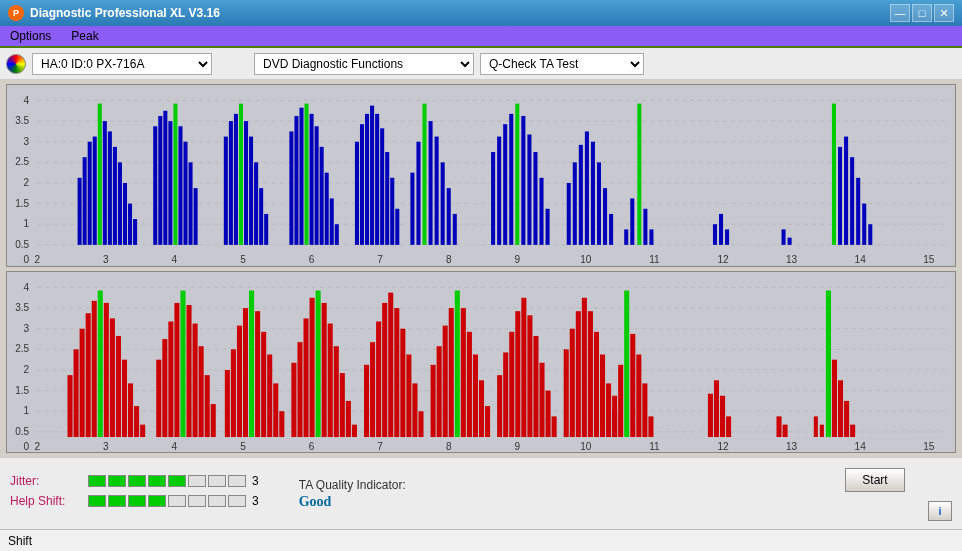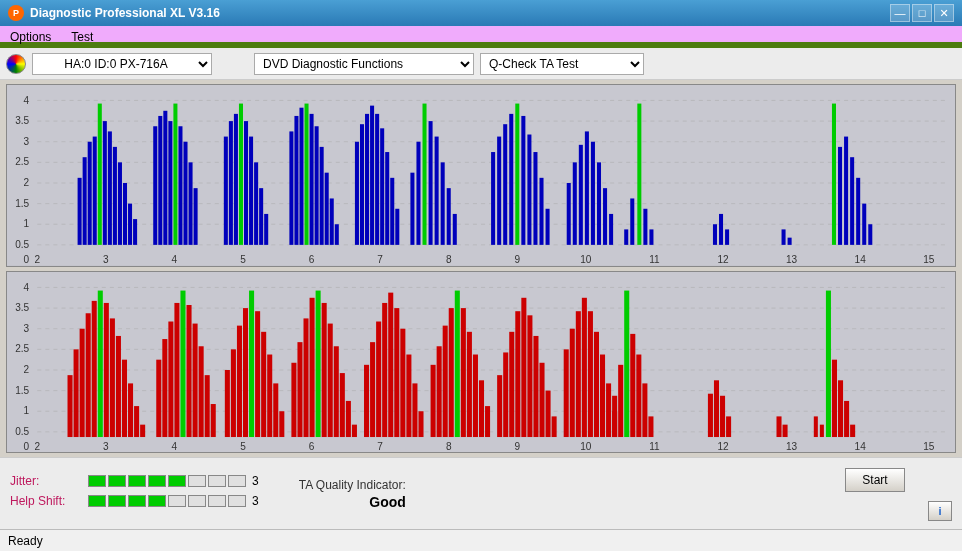--- a/index.html
+++ b/index.html
@@ -49,26 +49,27 @@
       background: rgba(255,255,255,0.2);
       border: 1px solid rgba(255,255,255,0.4);
       color: white;
       font-size: 11px;
       cursor: pointer;
       display: flex;
       align-items: center;
       justify-content: center;
     }
     .menu-bar {
-      background: #f0abfc;
-      border-bottom: 6px solid #4d7c0f;
+      background: #8b5cf6;
+      border-bottom: 2px solid #4d7c0f;
       padding: 2px 4px;
       display: flex;
       gap: 8px;
       height: 22px;
+      align-items: center;
     }
     .menu-item {
       padding: 2px 6px;
       cursor: pointer;
       border-radius: 2px;
     }
     .toolbar {
       background: #ececec;
       border-bottom: 1px solid #ccc;
       padding: 4px 6px;
@@ -85,21 +86,21 @@
       border: 1px solid #888;
     }
     .toolbar-select {
       height: 22px;
       border: 1px solid #aaa;
       background: white;
       font-size: 12px;
       padding: 0 4px;
       cursor: pointer;
     }
-    .toolbar-select.drive { width: 180px; text-align: center; }
+    .toolbar-select.drive { width: 180px; }
     .toolbar-select.func { width: 220px; margin-left: 36px; }
     .toolbar-select.test { width: 164px; }
     .chart-panel {
       background: #c0c0c8;
       border: 1px solid #888;
       flex: 1;
       position: relative;
       overflow: hidden;
     }
     .chart-svg {
@@ -147,31 +148,32 @@
     }
     .bar-seg.filled { background: #00cc00; }
     .bar-seg.empty { background: #e0e0e0; }
     .bar-value {
       margin-left: 4px;
       font-size: 12px;
     }
     .ta-quality {
       display: flex;
       flex-direction: column;
-      align-items: flex-end;
+      align-items: flex-start;
     }
     .ta-quality-label {
       font-size: 12px;
       color: #333;
       margin-bottom: 2px;
     }
     .ta-quality-value {
       font-size: 14px;
       font-weight: bold;
-      color: #000000;
+      color: #0369a1;
+      font-family: Liberation Serif, serif;
     }
     .start-btn {
       position: absolute;
       right: 57px;
       top: 10px;
       width: 60px;
       height: 24px;
       background: linear-gradient(to bottom, #ffffff, #d4d0c8);
       border: 1px solid #888;
       font-size: 12px;
@@ -201,21 +203,21 @@
   </div>
   <div class="title-bar-controls">
     <div class="title-btn">—</div>
     <div class="title-btn">□</div>
     <div class="title-btn close">✕</div>
   </div>
 </div>
 
 <div class="menu-bar">
   <div class="menu-item">Options</div>
-  <div class="menu-item">Test</div>
+  <div class="menu-item">Peak</div>
 </div>
 
 <div class="toolbar">
   <div class="toolbar-icon"></div>
   <select class="toolbar-select drive">
     <option>HA:0 ID:0  PX-716A</option>
   </select>
   <select class="toolbar-select func">
     <option>DVD Diagnostic Functions</option>
   </select>
@@ -563,14 +565,14 @@
   <div class="ta-quality">
     <span class="ta-quality-label">TA Quality Indicator:</span>
     <span class="ta-quality-value">Good</span>
   </div>
 
   <button class="start-btn">Start</button>
   <button class="info-btn">i</button>
 </div>
 
 <div class="footer">
-  <span>Ready</span>
+  <span>Shift</span>
 </div>
 
 </body></html>

